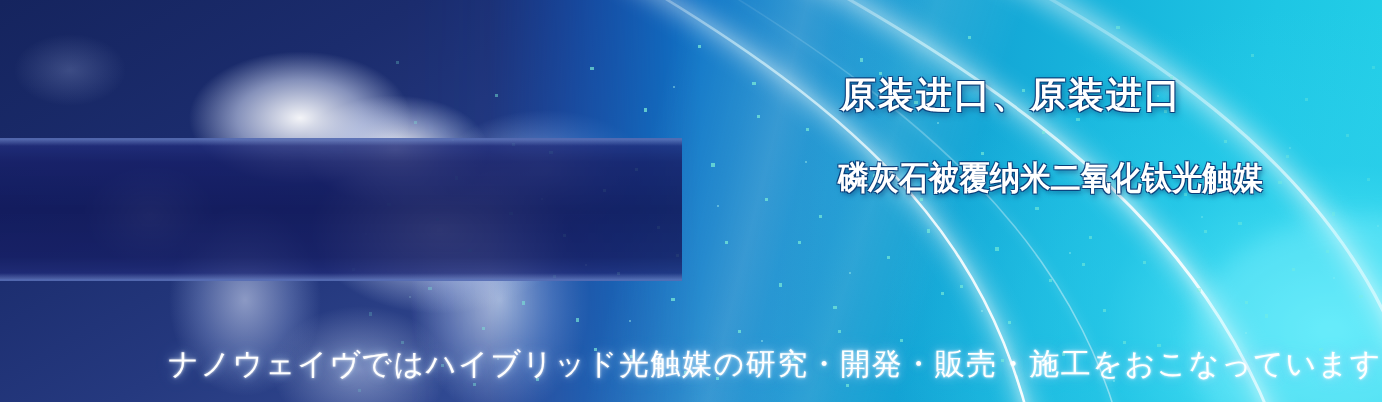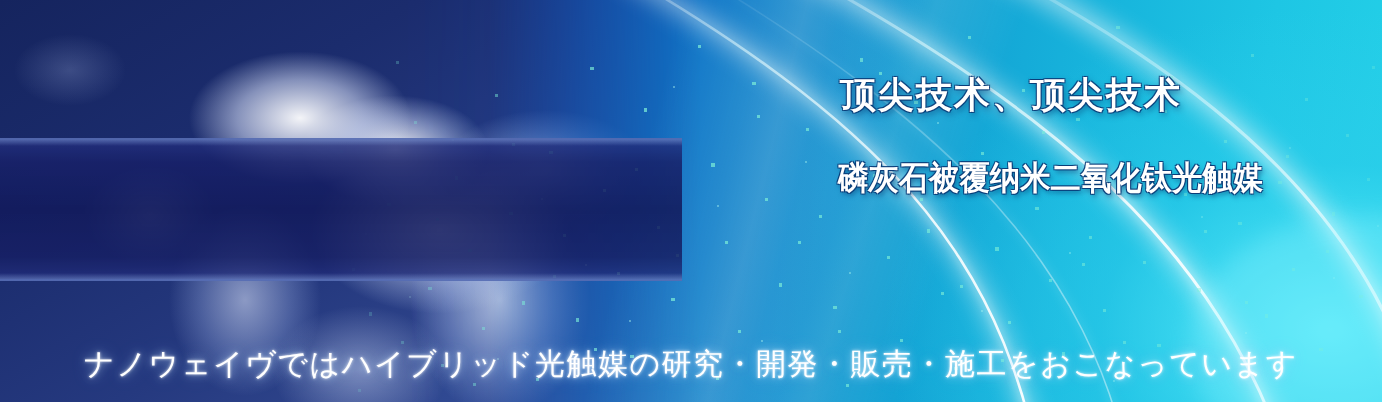--- a/index.html
+++ b/index.html
@@ -161,21 +161,21 @@
       -1px 1px 0 rgba(10,60,120,0.9),
       1px -1px 0 rgba(10,60,120,0.9),
       -1px -1px 0 rgba(10,60,120,0.9),
       2px 3px 6px rgba(5,45,100,0.55);
   }
 
   .tagline {
     position: absolute;
     left: 0; right: 0;
     top: 344px;
-    text-align: center;
+    text-align: right;
     font-size: 30px;
     line-height: 40px;
     letter-spacing: 1.5px;
     color: #ffffff;
     font-weight: 400;
     white-space: nowrap;
     text-shadow:
       0 0 3px rgba(255,255,255,0.85),
       0 0 9px rgba(200,230,255,0.70),
       0 0 18px rgba(150,200,255,0.45);
@@ -379,19 +379,19 @@
       <rect x="1245" y="332" width="2" height="2"></rect>
         <rect x="1289" y="147" width="2" height="2"></rect>
       <rect x="1333" y="277" width="2" height="2"></rect>
         <rect x="1377" y="225" width="2" height="2"></rect>
     </g>
   </svg>
 
   <div class="band"></div>
 
 
-  <div class="cn-line1">顶尖技术、顶尖技术</div>
+  <div class="cn-line1">原装进口、原装进口</div>
 
   <div class="cn-line2">磷灰石被覆纳米二氧化钛光触媒</div>
 
   <div class="tagline">ナノウェイヴではハイブリッド光触媒の研究・開発・販売・施工をおこなっています</div>
 
 </div>
 
 </body></html>

